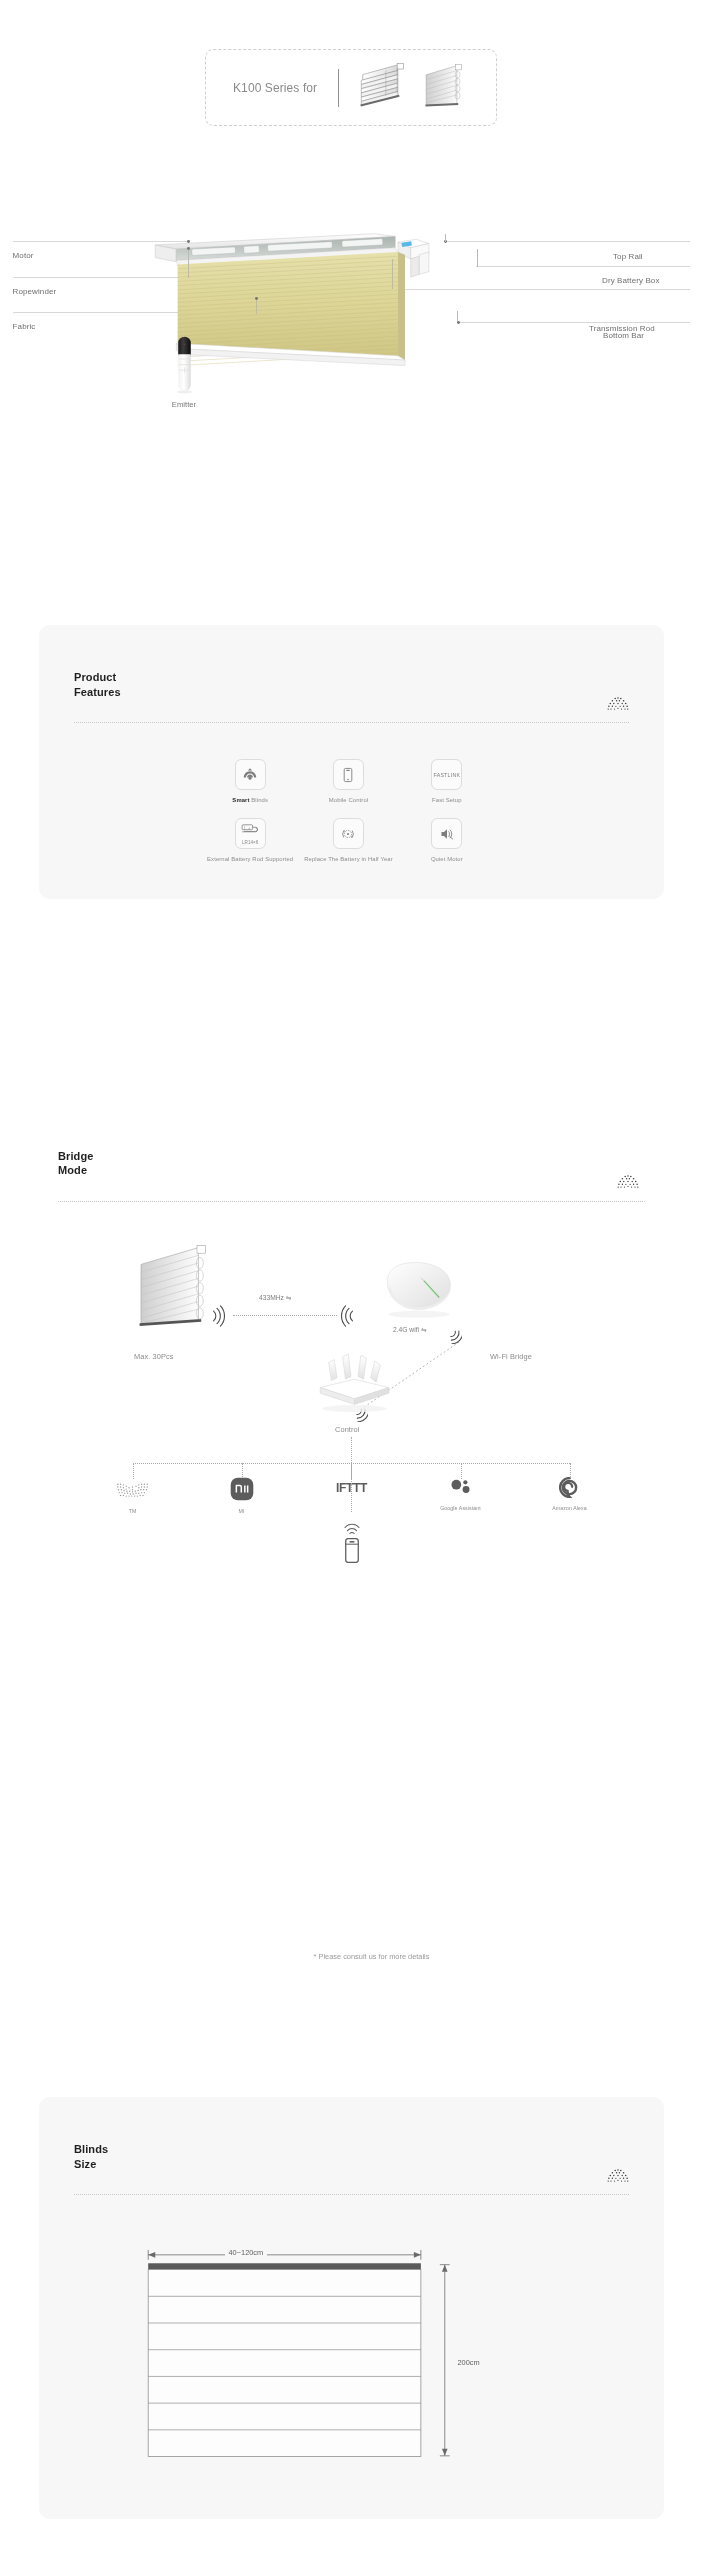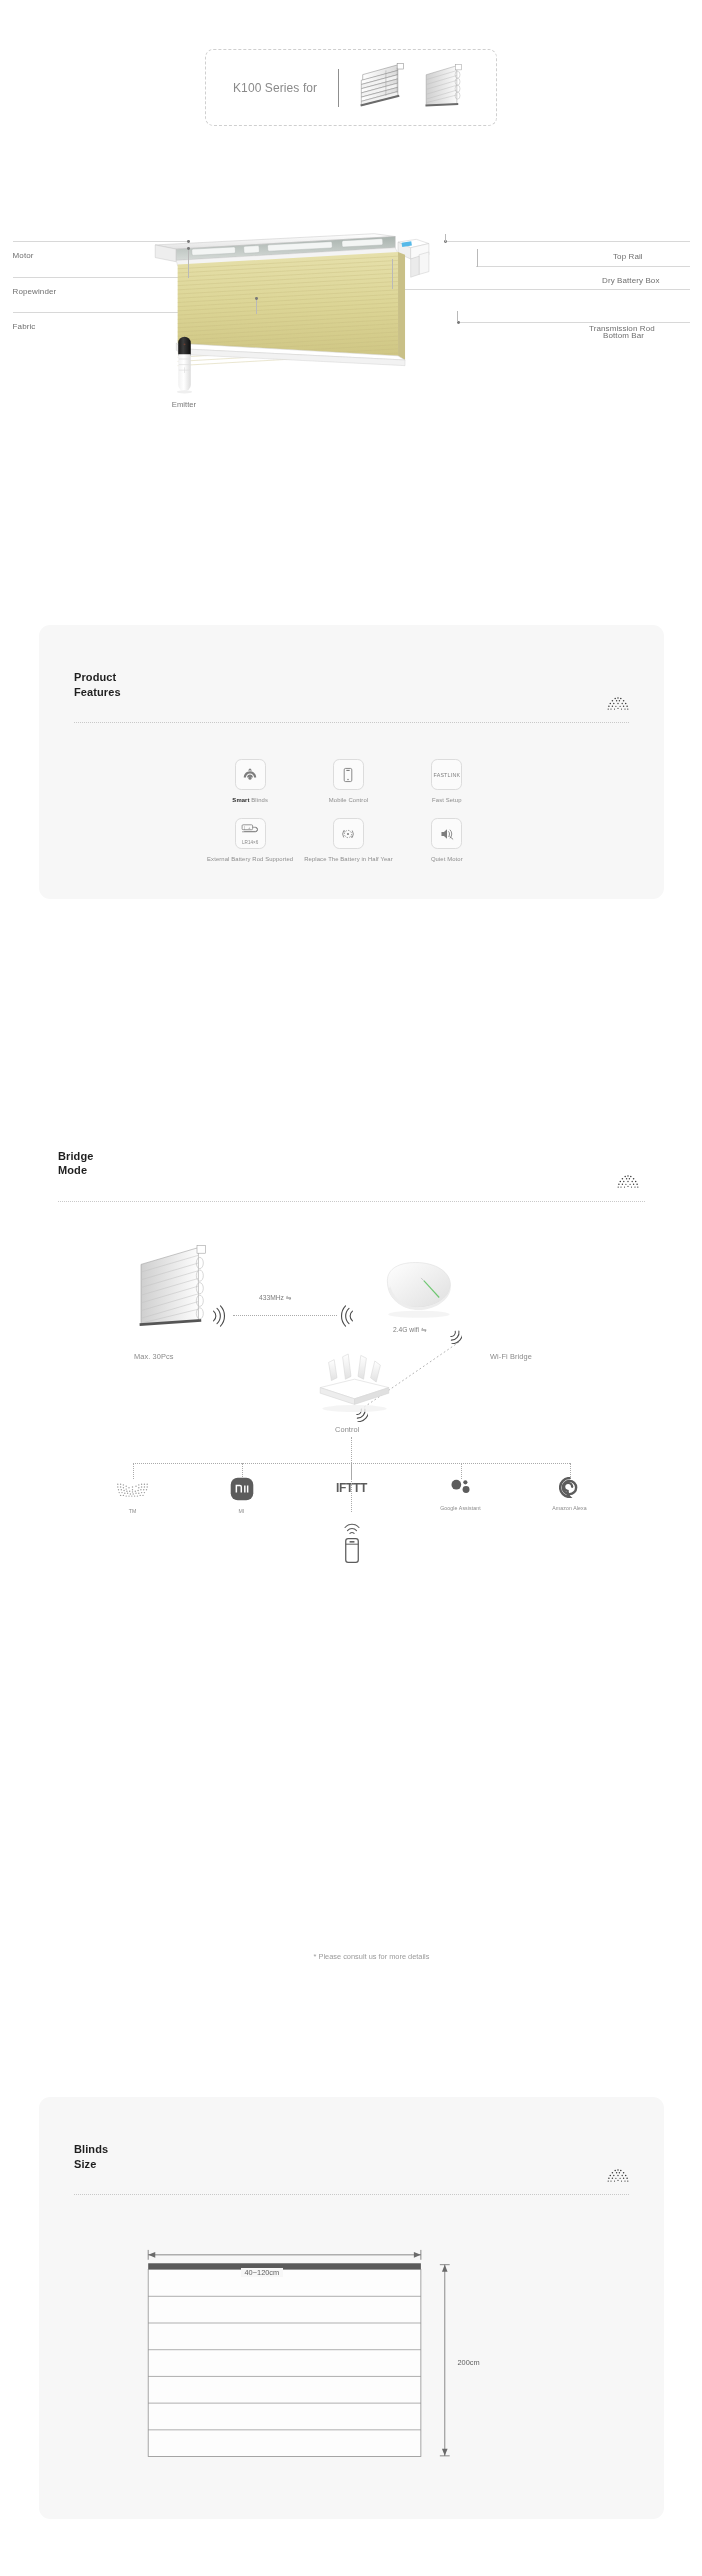--- a/index.html
+++ b/index.html
@@ -786,17 +786,17 @@
 
       <g stroke="#6a6a6a" stroke-width="1.1">
         <line x1="432" y1="28" x2="432" y2="300"></line>
         <line x1="425" y1="28" x2="439" y2="28"></line>
         <line x1="425" y1="300" x2="439" y2="300"></line>
         <path d="M432,28 L428,38 L436,38 Z" fill="#6a6a6a" stroke="none"></path>
         <path d="M432,300 L428,290 L436,290 Z" fill="#6a6a6a" stroke="none"></path>
       </g>
     </svg>
 
-    <div class="dim-text" style="left:202px;top:151px;margin-top:20px;">40~120cm</div>
+    <div class="dim-text" style="left:186px;top:151px;">40~120cm</div>
     <div class="dim-text" style="left:415px;top:261px;">200cm</div>
   </div>
 </div>
 
 
 </body></html>

